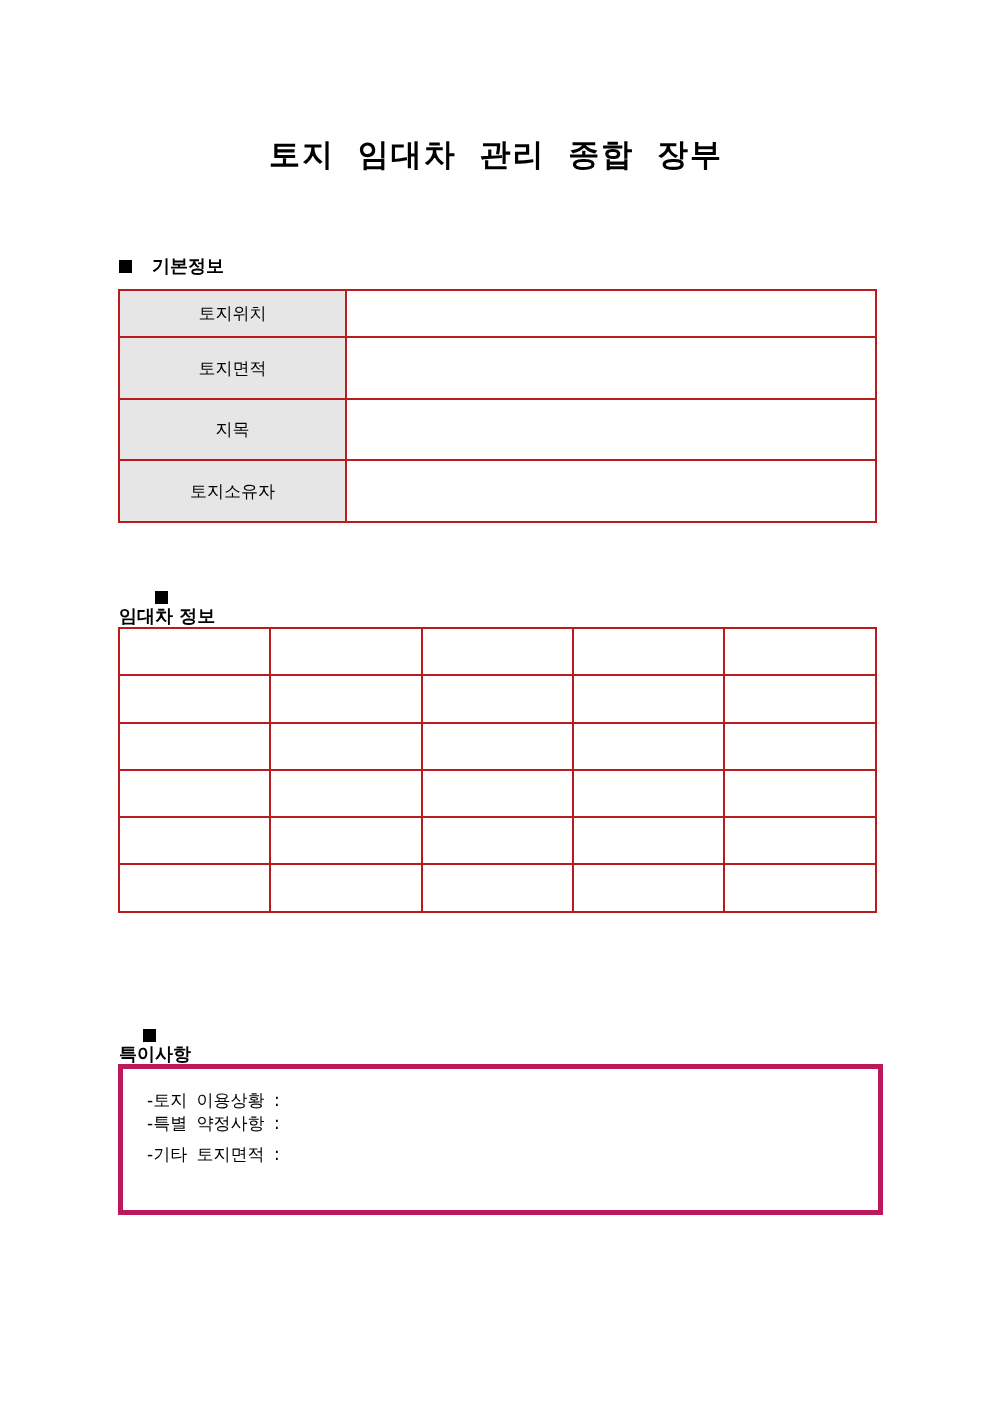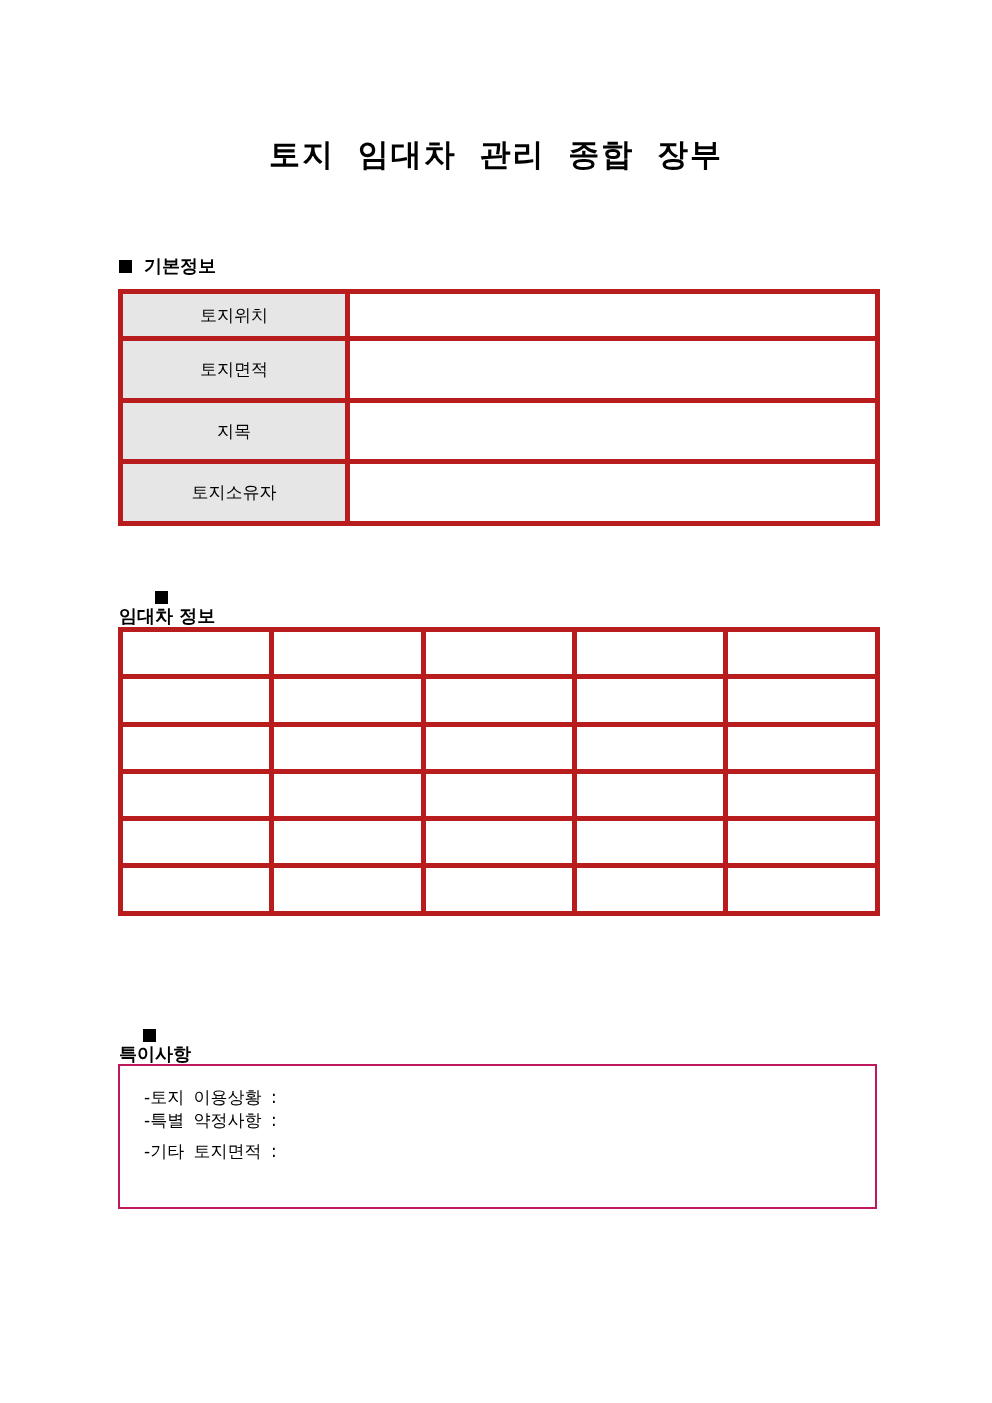--- a/index.html
+++ b/index.html
@@ -20,41 +20,41 @@
   }
   .section-title .sq {
     display: inline-block; width: 13px; height: 13px; background: #000;
     margin-right: 12px;
   }
   table {
     position: absolute; left: 118px; width: 757px;
     border-collapse: collapse; table-layout: fixed;
   }
   td {
-    border: 5px solid #b91c1c; font-size: 17px; text-align: center;
+    border: 2px solid #b91c1c; font-size: 17px; text-align: center;
     vertical-align: middle; padding: 9px;
   }
   .hdr { background: #e6e6e6; }
   #basic-table { top: 289px; }
   #lease-table { top: 627px; }
   .notes-box {
     position: absolute; left: 118px; top: 1064px;
-    width: 755px; height: 141px; border: 2px solid #be185d;
+    width: 755px; height: 141px; border: 5px solid #be185d;
   }
   .notes-box .line {
     position: absolute; left: 24px; font-size: 17px;
     word-spacing: 4px;
   }
 </style>
 </head>
 <body>
 
 <div class="title">토지 임대차 관리 종합 장부</div>
 
-<div class="section-title" style="top:254px;">
+<div class="section-title" style="top:254px;gap:8px;">
   <span class="sq"></span>
   <span>기본정보</span>
 </div>
 <table id="basic-table">
   <colgroup>
       <col style="width:227px">
       <col style="width:530px">
     </colgroup>
   <tbody>
       <tr style="height:47px">

